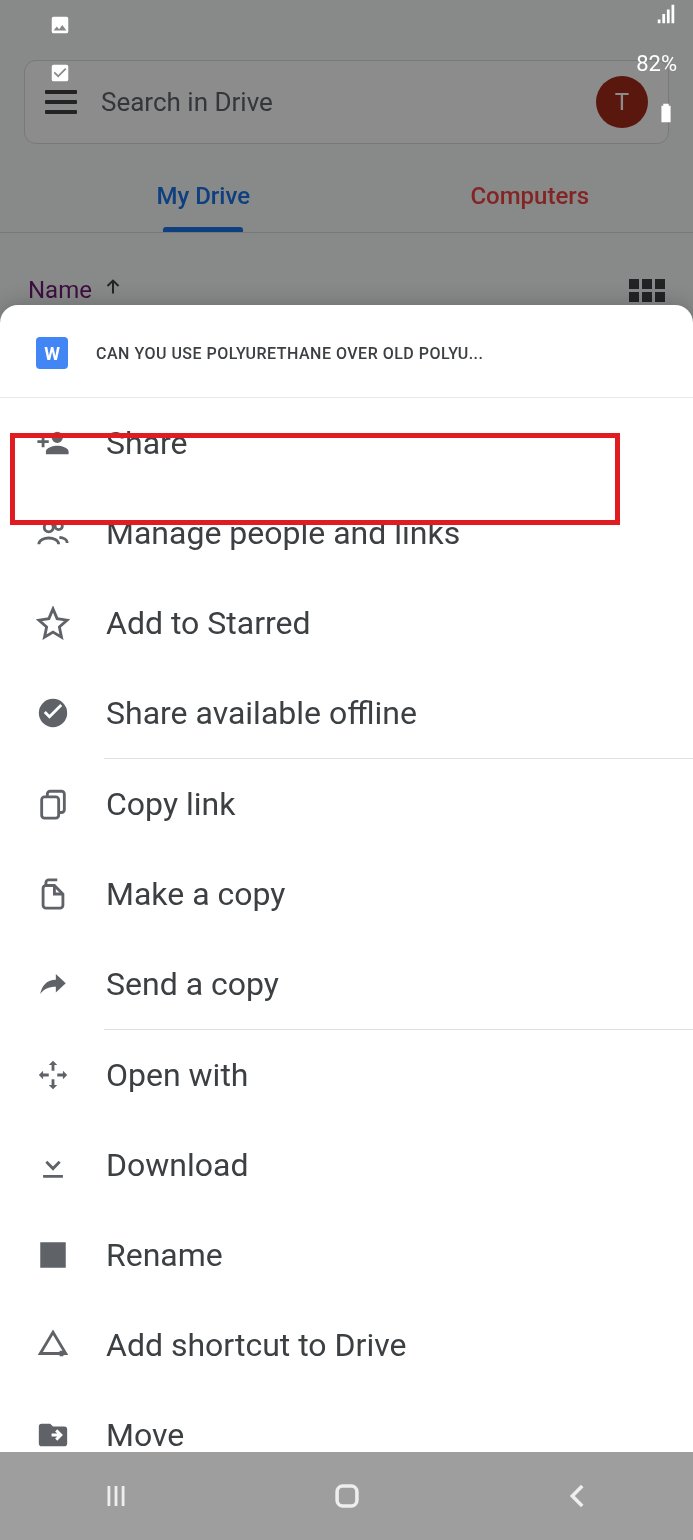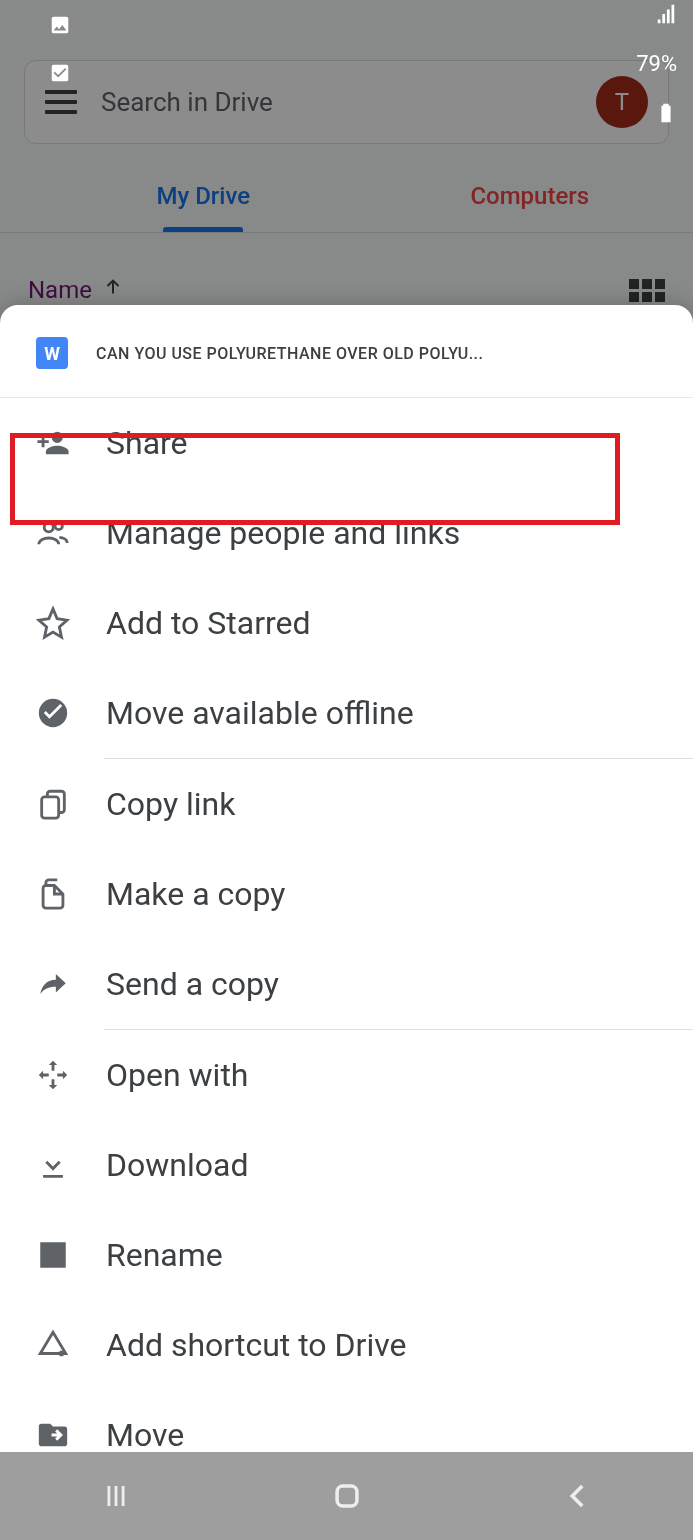--- a/index.html
+++ b/index.html
@@ -164,21 +164,21 @@
       </svg>
     <svg class="status-icon" viewBox="0 0 24 24" fill="#fff">
         <path d="M19 3H5a2 2 0 0 0-2 2v14a2 2 0 0 0 2 2h14a2 2 0 0 0 2-2V5a2 2 0 0 0-2-2zm-9 14l-5-5 1.4-1.4L10 14.2l7.6-7.6L19 8l-9 9z"></path>
       </svg>
   </div>
   <div class="status-right">
     <span style="font-size:16px;margin-top:36px;">4G</span>
     <svg class="status-icon" viewBox="0 0 24 24" fill="#fff">
         <path d="M3 22h3v-4H3v4zm5 0h3V12H8v10zm5 0h3V7h-3v15zm5 0h3V2h-3v20z"></path>
       </svg>
-    <span>79%</span>
+    <span>82%</span>
     <svg class="status-icon" viewBox="0 0 24 24" fill="#fff">
         <path d="M17 4h-2V2h-6v2H7v18h10V4z"></path>
       </svg>
   </div>
 </div>
 
 <div class="sheet">
 
   <div class="sheet-header">
     <div class="doc-icon">W</div>
@@ -218,21 +218,21 @@
       <span class="mi-label">Add to Starred</span>
     </div>
 
     <div class="menu-item">
       <span class="mi-icon">
         <svg viewBox="0 0 24 24" fill="#5f6368">
             <circle cx="12" cy="12" r="10"></circle>
             <path d="M9.5 16l-4-4 1.4-1.4L9.5 13.2l7.6-7.6L18.5 7l-9 9z" fill="#fff"></path>
           </svg>
       </span>
-      <span class="mi-label">Move available offline</span>
+      <span class="mi-label">Share available offline</span>
     </div>
 
     <div class="group-divider"></div>
 
     <div class="menu-item">
       <span class="mi-icon">
         <svg viewBox="0 0 24 24" fill="none" stroke="#5f6368" stroke-width="2">
             <rect x="8" y="3" width="12" height="15" rx="2"></rect>
             <rect x="4" y="7" width="12" height="15" rx="2" fill="#fff"></rect>
           </svg>

